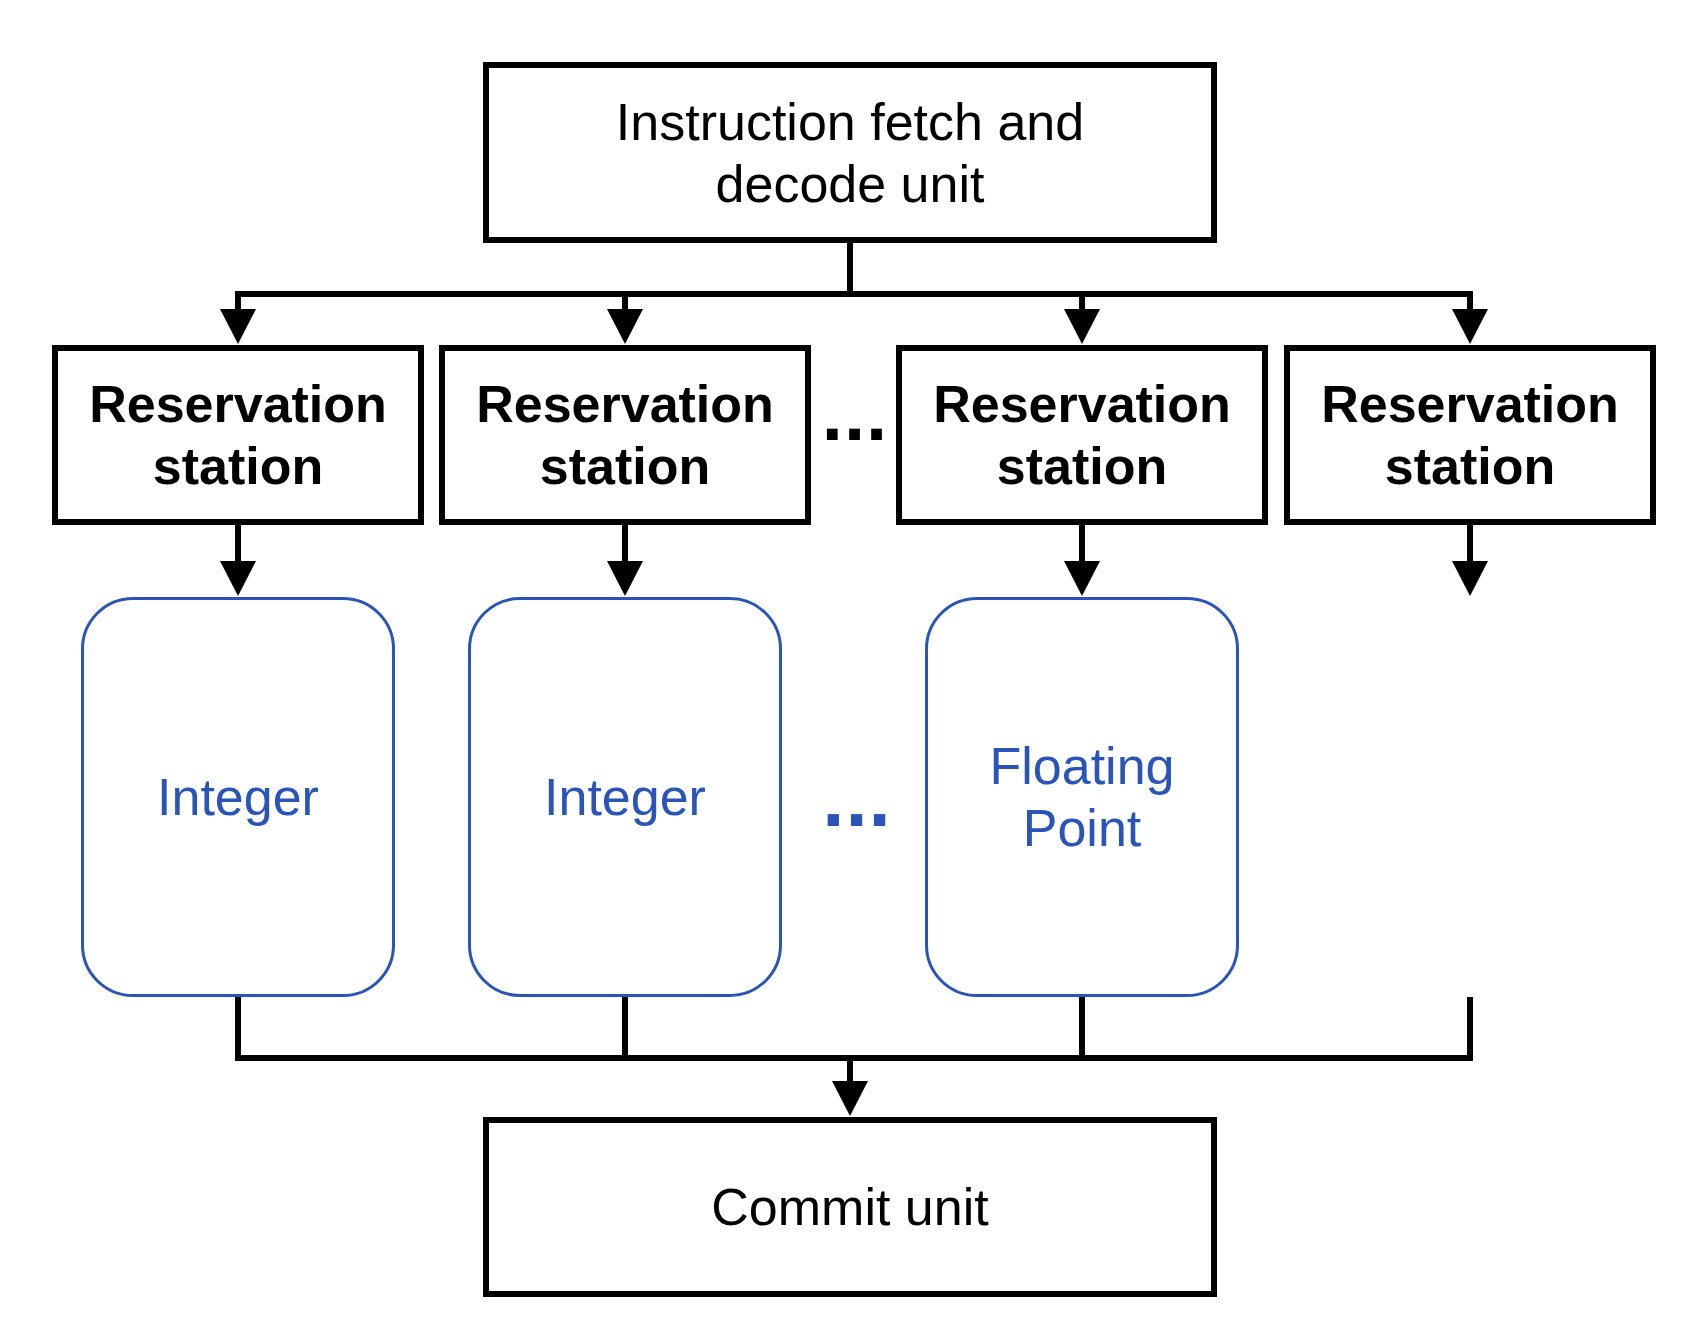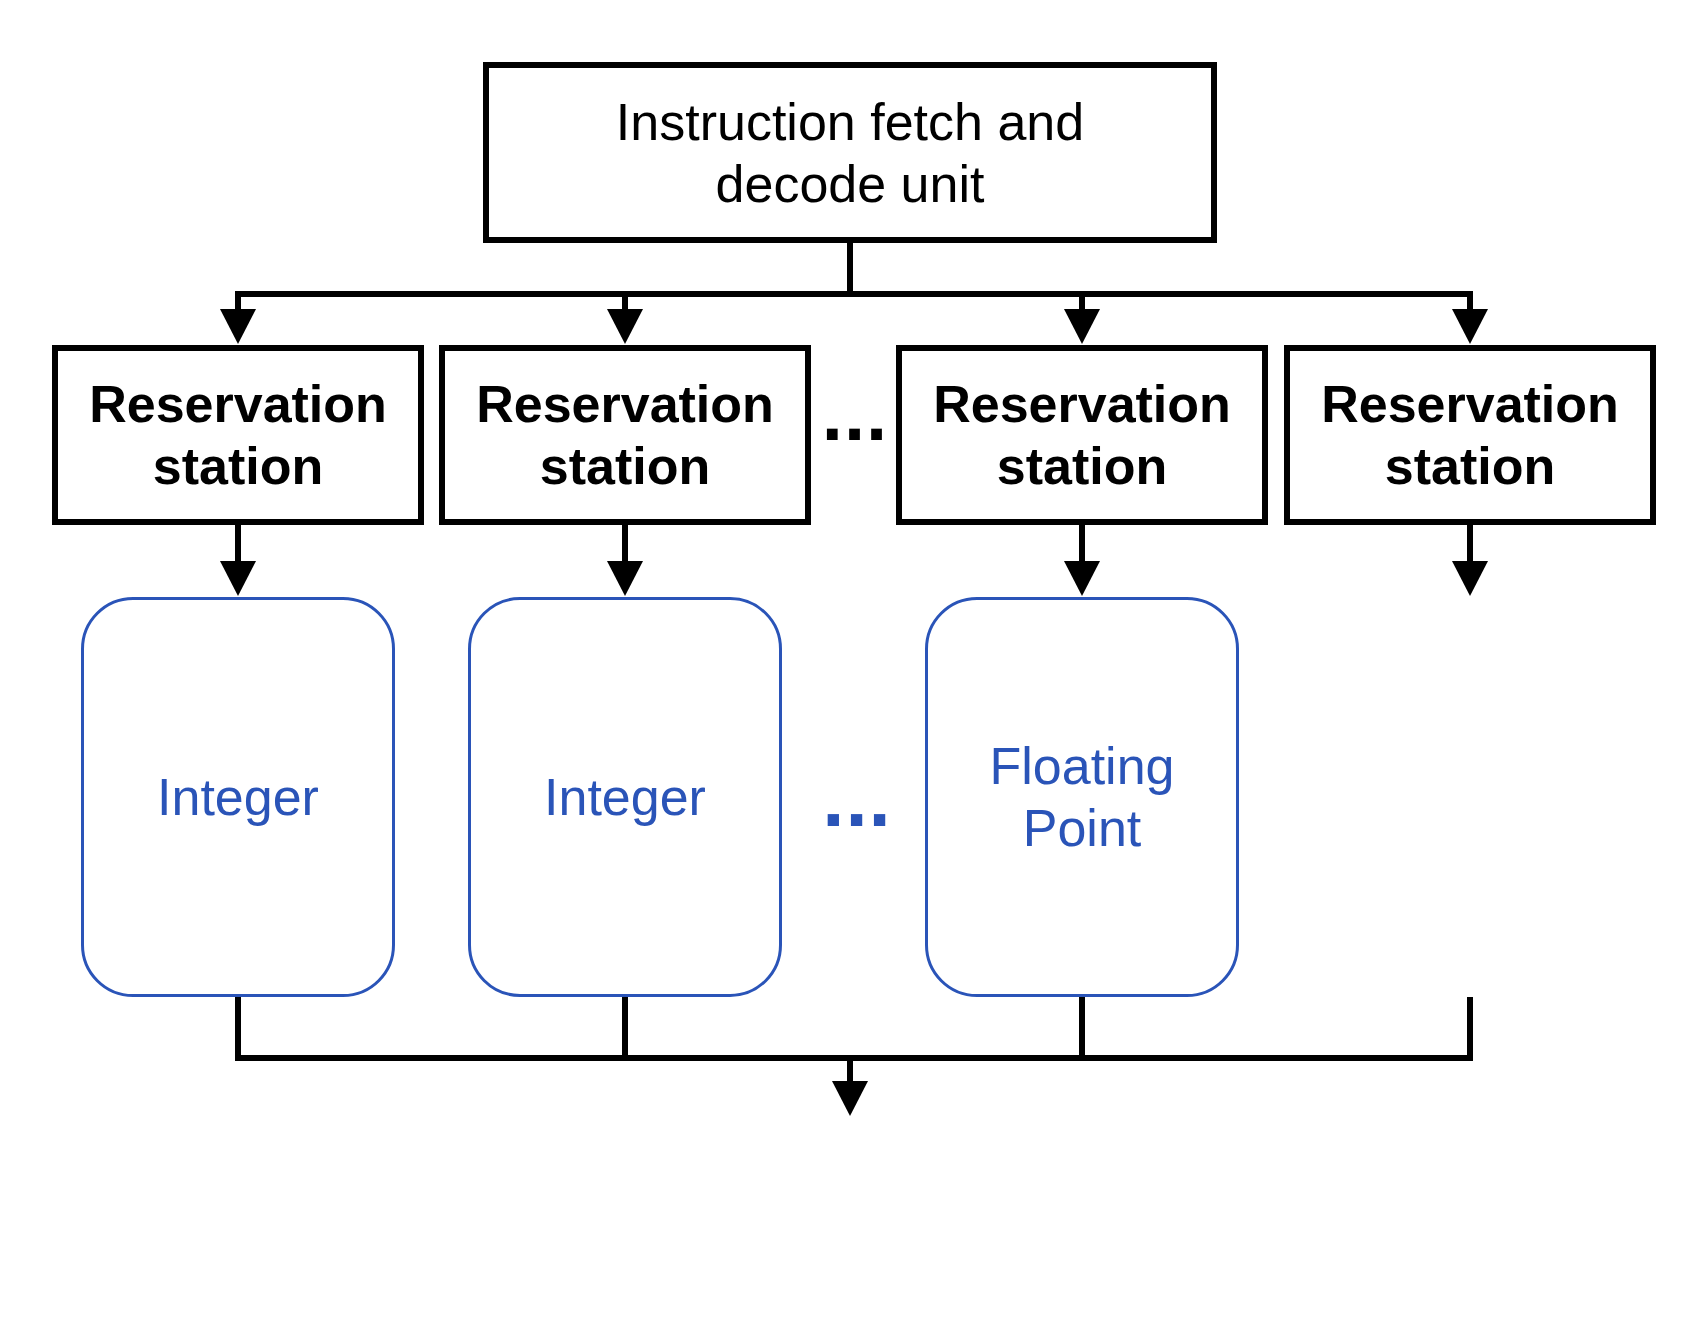--- a/index.html
+++ b/index.html
@@ -108,14 +108,15 @@
 station</div>
   <div class="box black station s4">Reservation
 station</div>
 
   <div class="box unit u1">Integer</div>
   <div class="box unit u2">Integer</div>
   <div class="ellipsis blue-dots">...</div>
   <div class="box unit u3">Floating
 Point</div>
 
+  <div class="box black commit-box">Commit unit</div>
 
 </div>
 
 </body></html>

